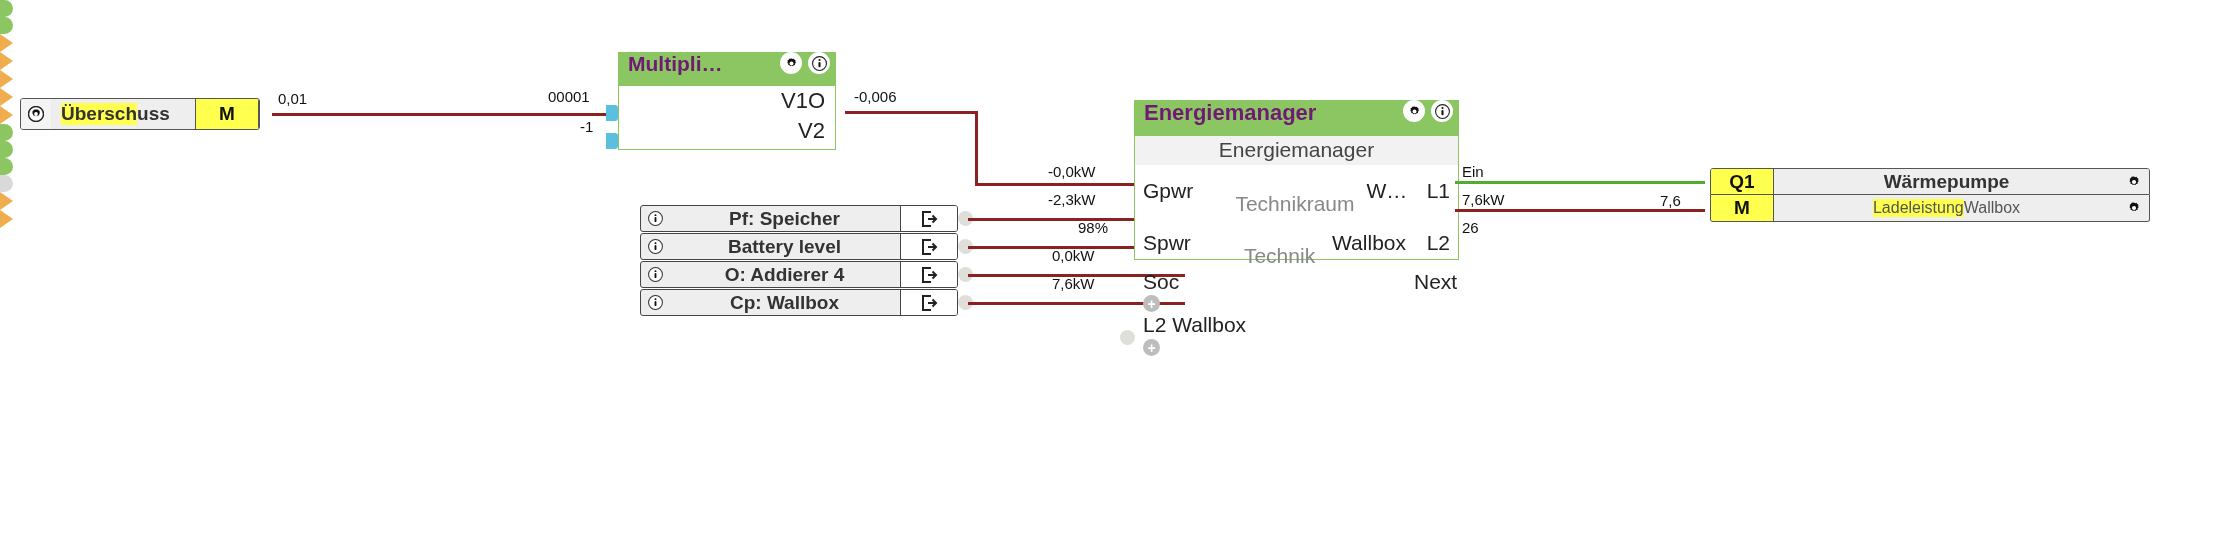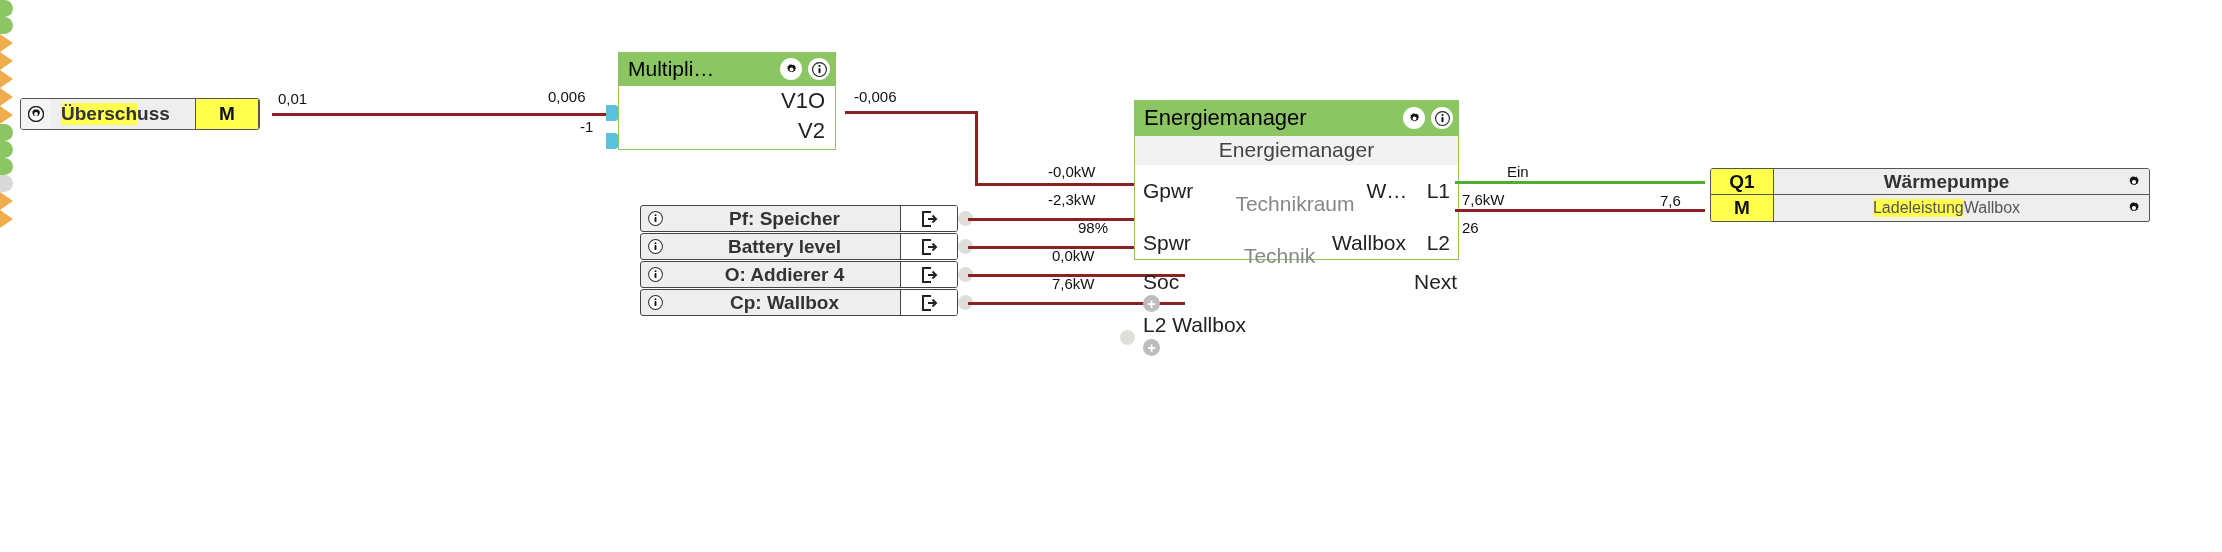--- a/index.html
+++ b/index.html
@@ -6,22 +6,22 @@
   body{
     width:2222px;height:552px;position:relative;overflow:hidden;
     font-family:"Liberation Sans","DejaVu Sans",sans-serif;
     -webkit-font-smoothing:none;
   }
   .canvas{position:absolute;inset:0;}
 
   
   .node{position:absolute;box-sizing:border-box;}
   .node-hdr{
-    background:#8cc663;color:#000000;font-weight:normal;
-    display:flex;align-items:center;box-sizing:border-box;
+    background:#8cc663;color:#701a75;font-weight:bold;
+    display:flex;align-items:flex-start;box-sizing:border-box;
   }
   .node-hdr .ttl{flex:1;white-space:nowrap;overflow:hidden;}
   .node-body{
     background:#ffffff;border:1px solid #8cc663;border-top:none;
     box-sizing:border-box;color:#222;
   }
 
   
   .ico{
     width:22px;height:22px;border-radius:50%;background:#ffffff;
@@ -162,21 +162,21 @@
       </div>
       <div class="mul-row">
         <span class="l">V2</span>
       </div>
     </div>
   </div>
 
   <div class="port-sq" style="left:606px;top:105px;"></div>
   <div class="port-sq" style="left:606px;top:133px;"></div>
   <div class="port-out" style="left:836px;top:104px;"></div>
-  <div class="val" style="left:548px;top:88px;">0,006</div>
+  <div class="val" style="left:548px;top:88px;">00001</div>
   <div class="val" style="left:580px;top:118px;">-1</div>
   <div class="val" style="left:854px;top:88px;">-0,006</div>
 
   <div class="wire h" style="left:845px;top:111px;width:132px;"></div>
   <div class="wire v" style="left:975px;top:111px;height:74px;"></div>
   <div class="wire h" style="left:975px;top:183px;width:210px;"></div>
 
   <div class="inforow" style="left:640px;top:233px;width:318px;height:27px;">
     <div class="icell">
       <svg width="15" height="15" viewBox="0 0 16 16">
@@ -318,21 +318,21 @@
   <div class="val" style="left:1048px;top:191px;">-2,3kW</div>
   <div class="val" style="left:1078px;top:219px;">98%</div>
   <div class="val" style="left:1052px;top:247px;">0,0kW</div>
   <div class="val" style="left:1052px;top:275px;">7,6kW</div>
 
   <div class="port-out" style="left:1444px;top:174px;"></div>
   <div class="port-out" style="left:1444px;top:202px;"></div>
   <div class="port-out" style="left:1444px;top:230px;"></div>
   <div class="port-out grey" style="left:1444px;top:276px;"></div>
 
-  <div class="val" style="left:1462px;top:163px;margin-left:45px;">Ein</div>
+  <div class="val" style="left:1462px;top:163px;">Ein</div>
   <div class="val" style="left:1462px;top:191px;">7,6kW</div>
   <div class="val" style="left:1462px;top:219px;">26</div>
 
   <div class="wire h green" style="left:1455px;top:181px;width:250px;"></div>
   <div class="wire h" style="left:1455px;top:209px;width:250px;"></div>
   <div class="val" style="left:1660px;top:192px;">7,6</div>
 
   <div class="port-in" style="left:1698px;top:173px;"></div>
   <div class="port-in" style="left:1698px;top:201px;"></div>
 

